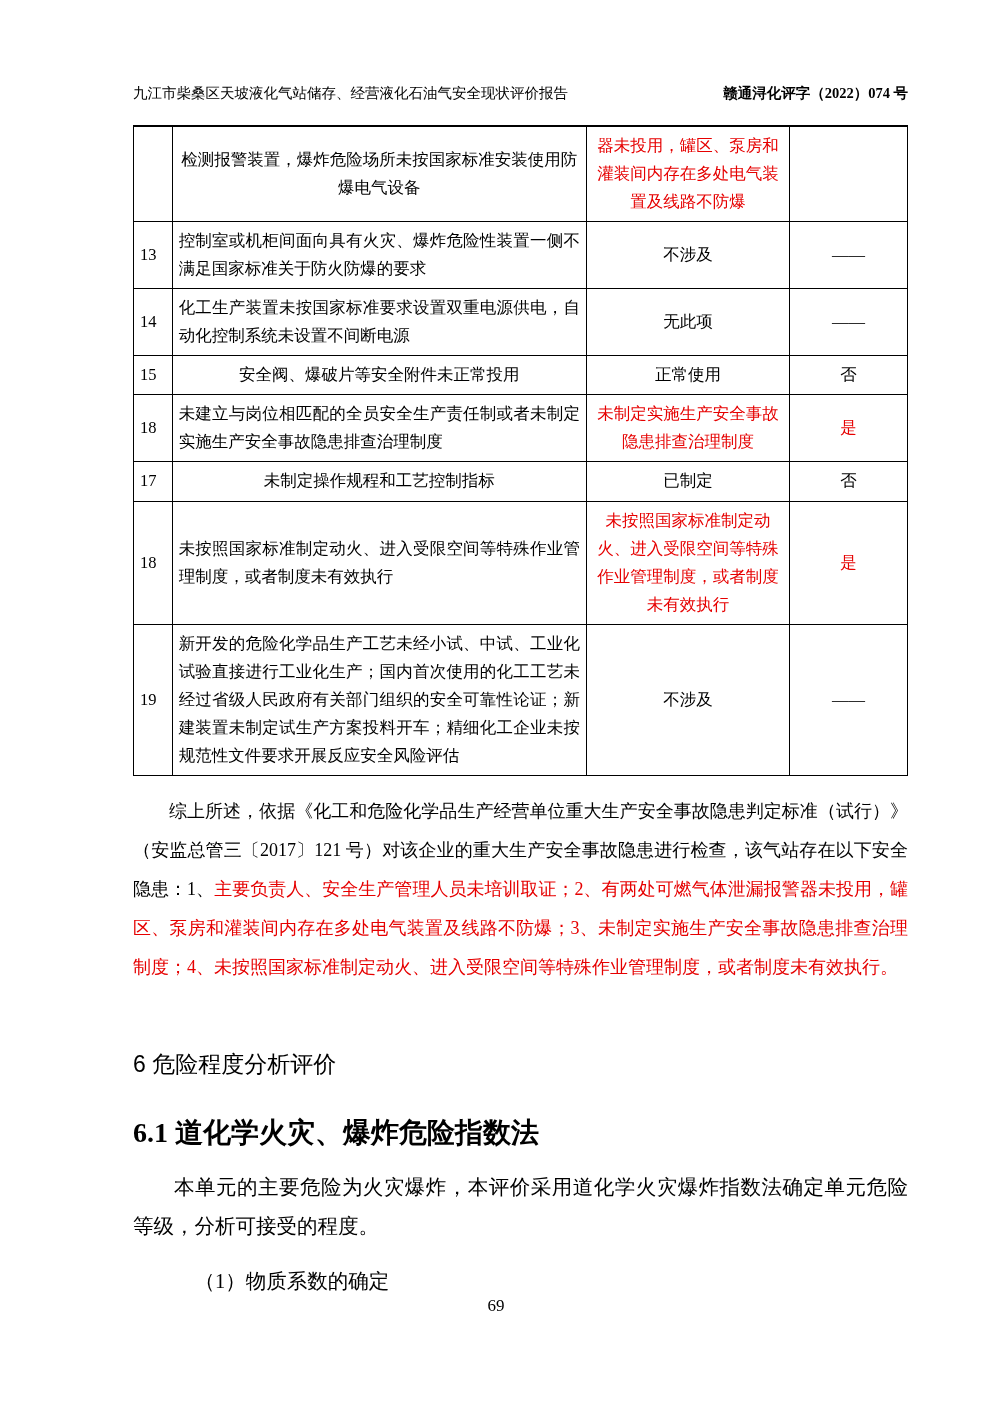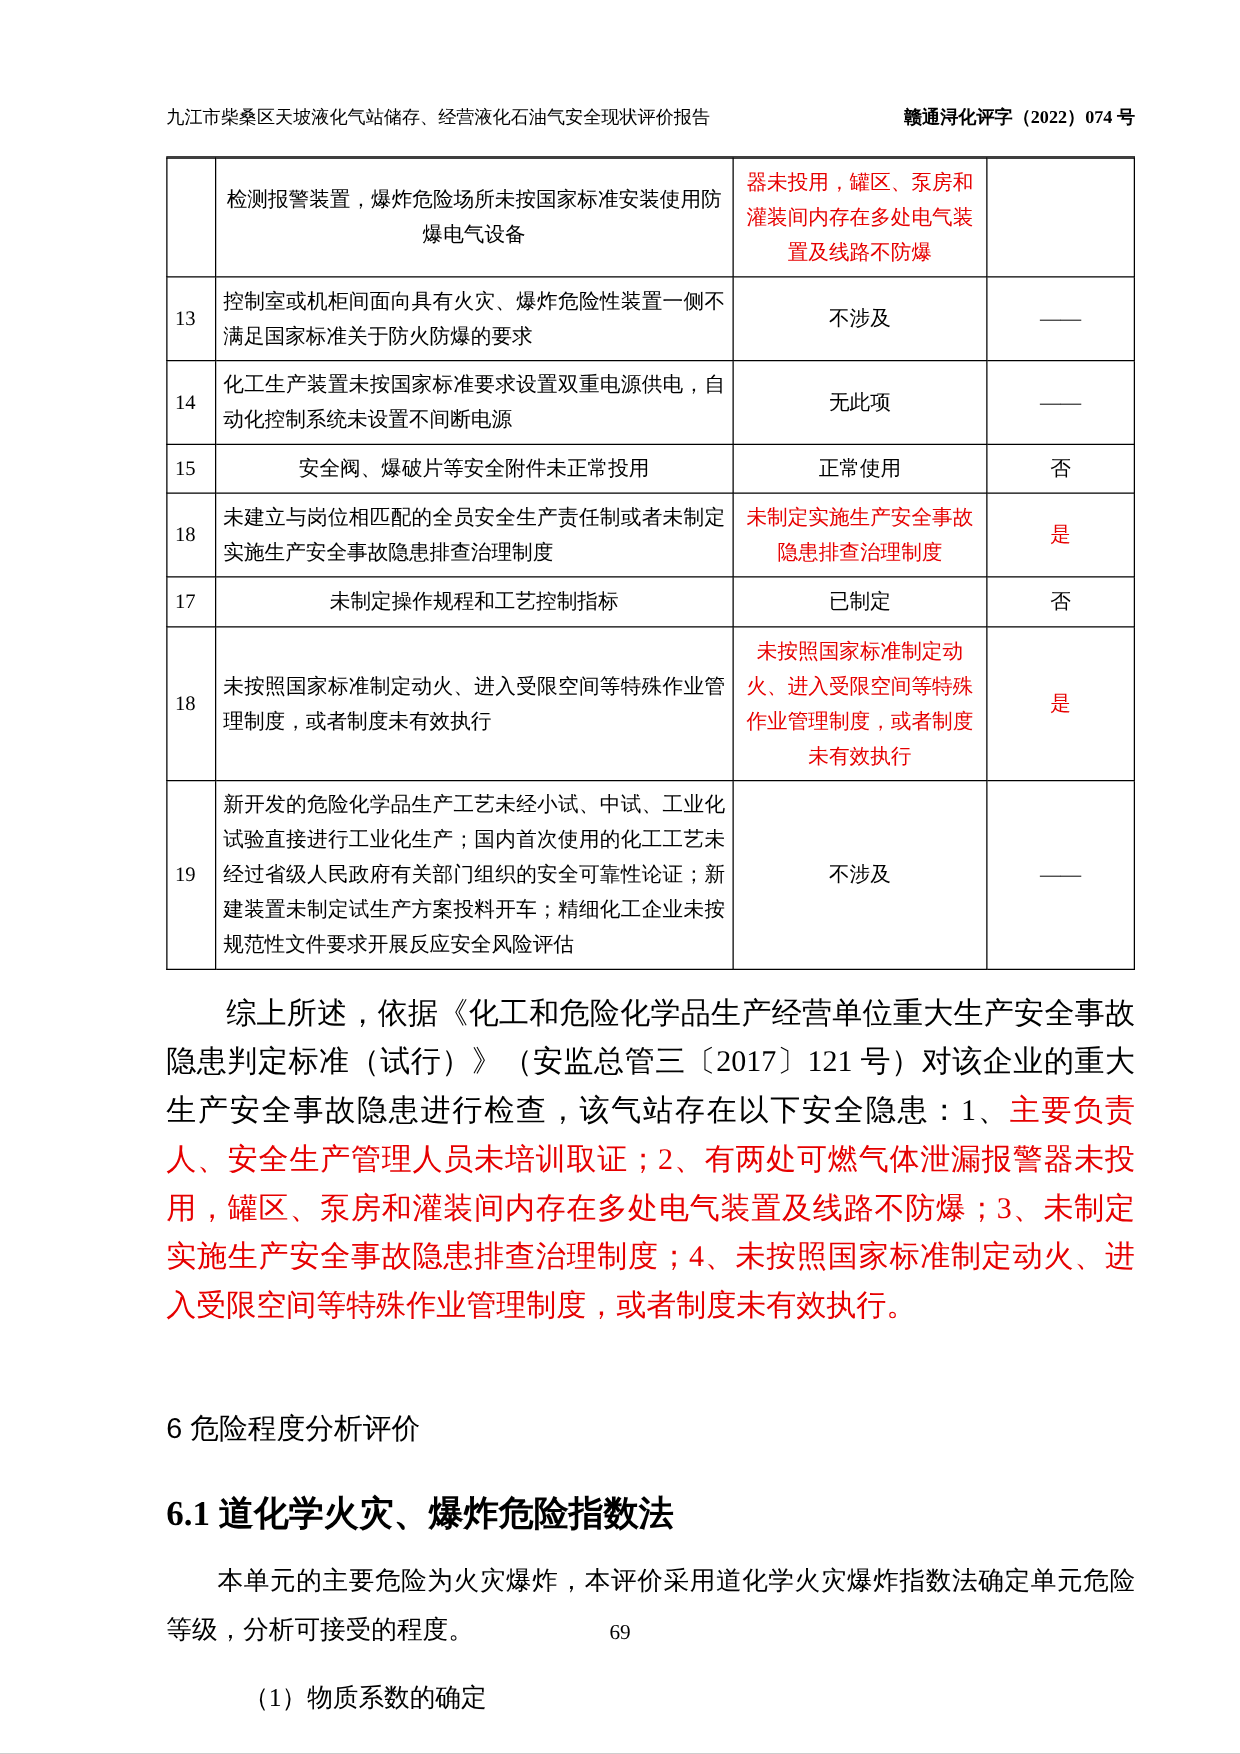--- a/index.html
+++ b/index.html
@@ -10,21 +10,21 @@
         font-size:14.5px;padding-bottom:22px;border-bottom:1.6px solid #000;gap:40px;}
   .doc-header .hright{font-weight:bold;}
   table.hazard{width:100%;border-collapse:collapse;font-size:16.5px;}
   table.hazard td{border:1px solid #000;padding:5px 6px;line-height:1.7;vertical-align:middle;}
   td.col-num{width:26px;text-align:left;padding:5px 2px;}
   td.col-item{width:416px;text-align:justify;}
   td.col-item.center{text-align:center;}
   td.col-result{width:196px;text-align:center;}
   td.col-judge{width:108px;text-align:center;}
   .red{color:var(--red,#e60000);}
-  .summary{font-size:24px;line-height:39px;text-align:justify;text-indent:2em;margin:16px 0 0 0;}
+  .summary{font-size:18px;line-height:39px;text-align:justify;text-indent:2em;margin:16px 0 0 0;}
   h1.sec{font-size:23px;font-weight:normal;margin:62px 0 0 0;
         font-family:"Liberation Sans","DejaVu Sans",sans-serif;}
   h2.subsec{font-size:28px;font-weight:bold;margin:34px 0 0 0;}
   .body-para{font-size:20.5px;line-height:39px;text-align:justify;text-indent:2em;margin:16px 0 0 0;}
   .body-para.deep-indent{text-indent:3em;}
   .page-number{position:absolute;left:0;top:1296px;width:100%;text-align:center;font-size:17px;}
 </style>
 </head>
 <body>
 

